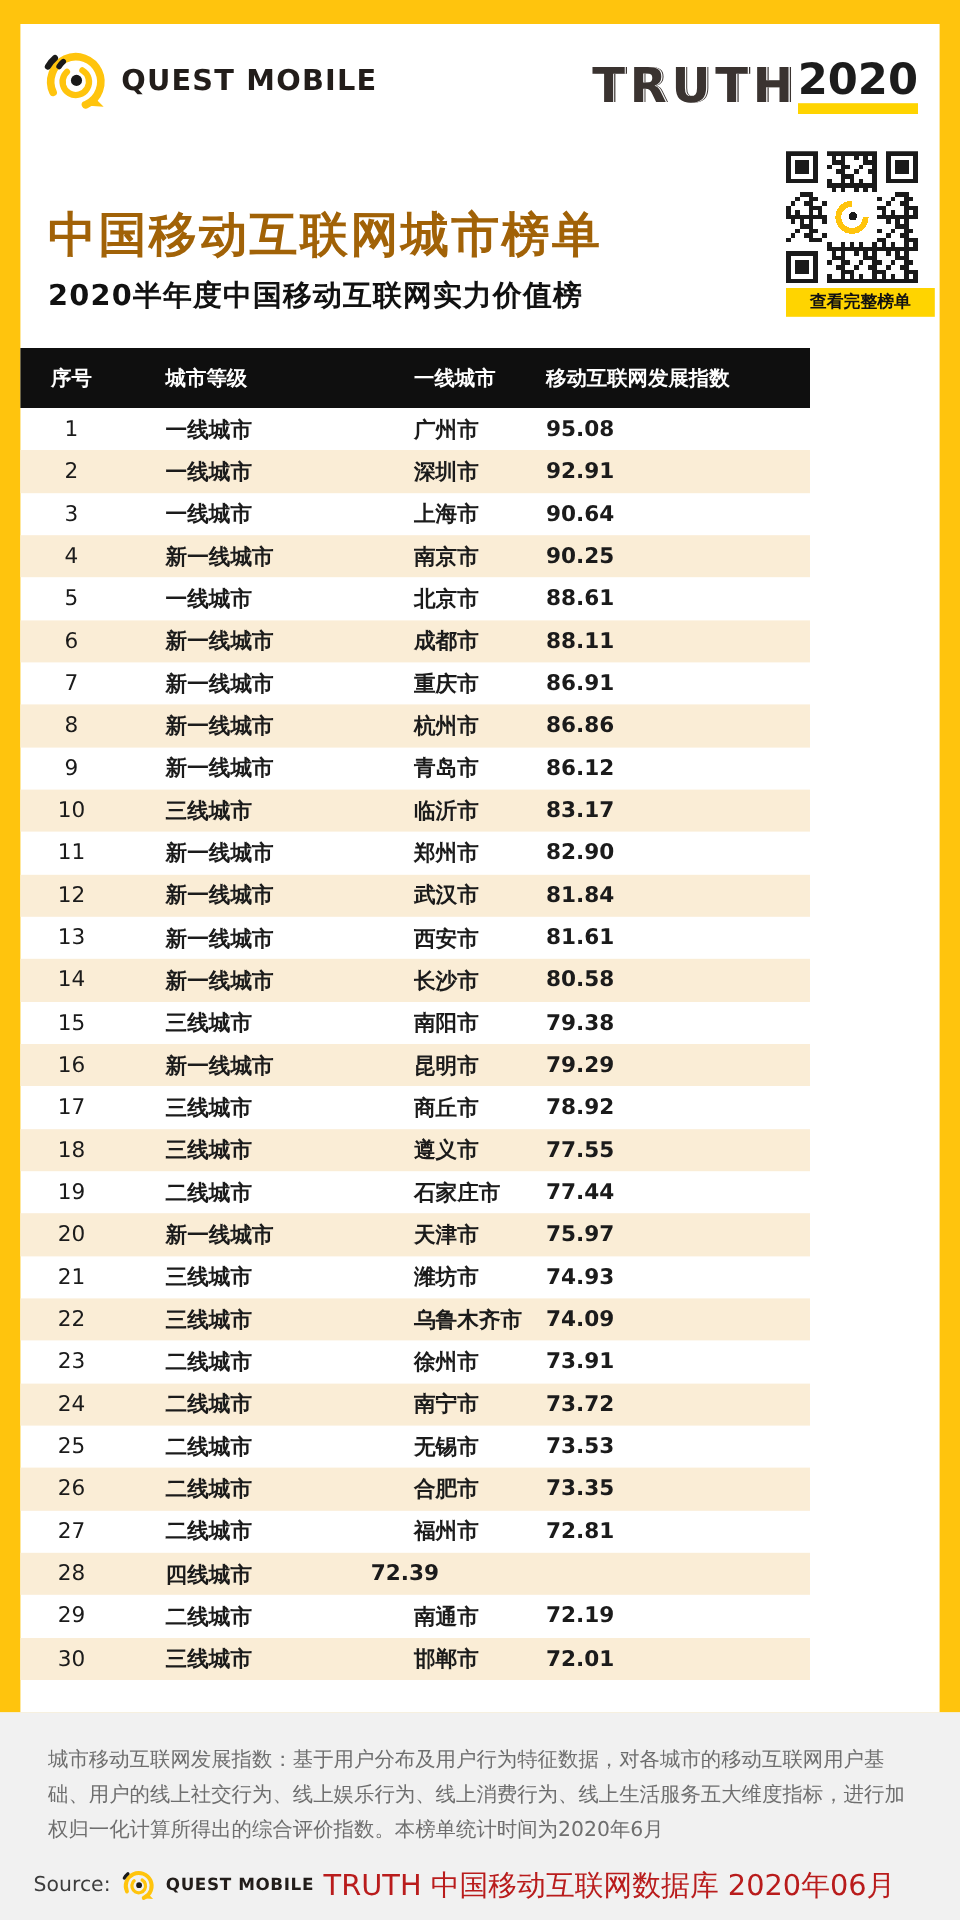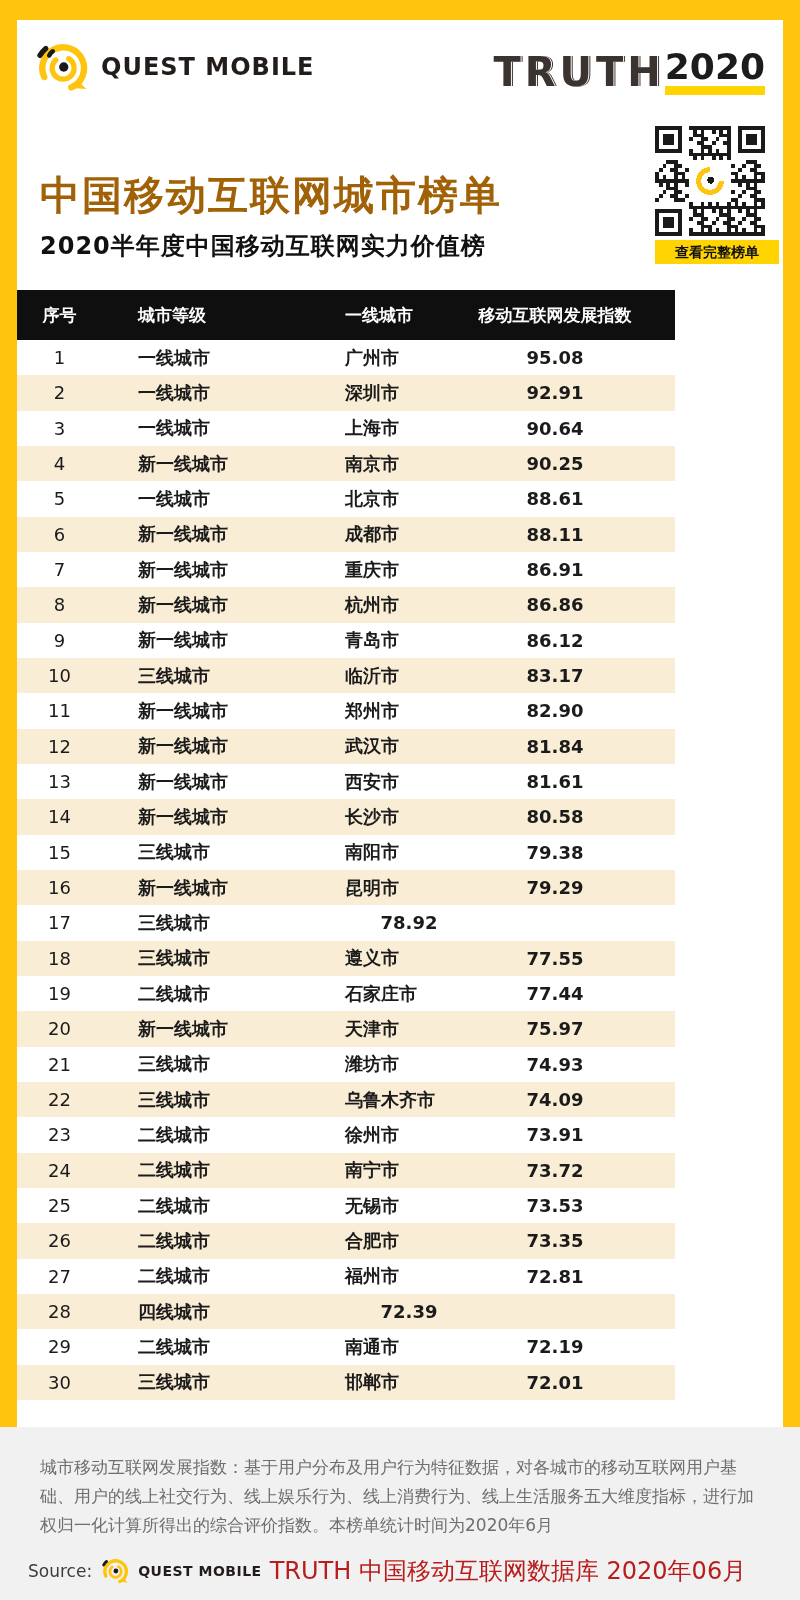--- a/index.html
+++ b/index.html
@@ -28,21 +28,21 @@
             font-size:14px; font-weight:800; line-height:24px; text-align:center; }
 
   
   .rank-table { position:absolute; left:0; top:270px; width:658px;border-radius:27px; }
   .thead { display:flex; align-items:center; height:50px; background:#0f0f0f; color:#fff; font-size:17px; font-weight:600; }
   .trow { display:flex; align-items:center; height:35.33px; font-size:18px; color:#1b1b1b; }
   .trow.alt { background:#FAEDD6; }
   .c1 { width:85px; text-align:center; font-weight:500; }
   .c2 { width:207px; padding-left:36px; font-weight:700; }
   .c3 { flex:1; padding-left:36px; font-weight:700; }
-  .c4 { width:220px; text-align:center; padding-right:20px; font-weight:600; }
+  .c4 { width:220px; text-align:left; padding-right:20px; font-weight:600; }
   .thead .c1, .thead .c2, .thead .c3, .thead .c4 { font-weight:600; }
 
   
   .footer { position:relative; width:800px; height:173px; background:#F1F1F1; }
   .note { position:absolute; left:40px; top:26px; width:728px; font-size:17px; line-height:29px; color:#6e6e6e; }
   .source-row { position:absolute; left:28px; top:128px; display:flex; align-items:center; gap:8px;text-align:center; }
   .source-label { font-size:17px; color:#3d3d3d; }
   .source-logo-text { font-size:14px; font-weight:800; letter-spacing:0.5px; color:#221d1a; }
   .source-text { font-size:24px; color:#b91c1c; }
 </style>
@@ -441,20 +441,21 @@
   </div>
             <div class="trow alt">
     <span class="c1">16</span>
     <span class="c2">新一线城市</span>
     <span class="c3">昆明市</span>
     <span class="c4">79.29</span>
   </div>
             <div class="trow">
     <span class="c1">17</span>
     <span class="c2">三线城市</span>
+    <span class="c3">商丘市</span>
     <span class="c4">78.92</span>
   </div>
             <div class="trow alt">
     <span class="c1">18</span>
     <span class="c2">三线城市</span>
     <span class="c3">遵义市</span>
     <span class="c4">77.55</span>
   </div>
             <div class="trow">
     <span class="c1">19</span>

